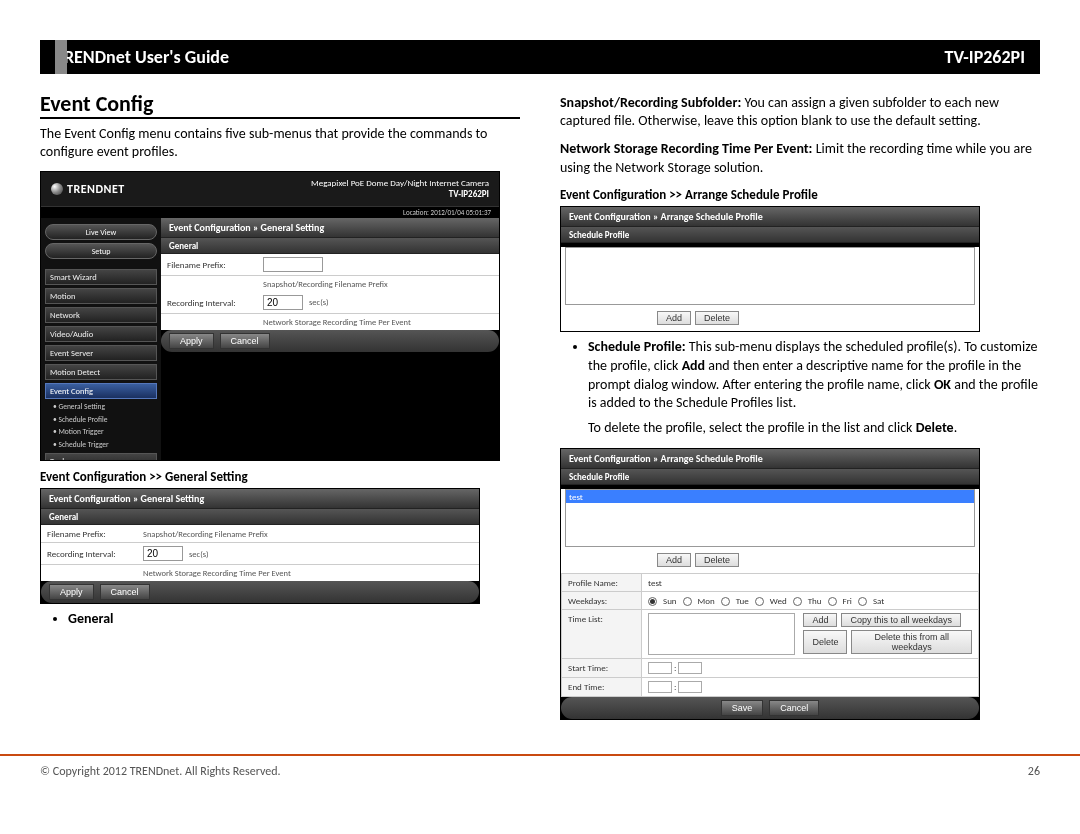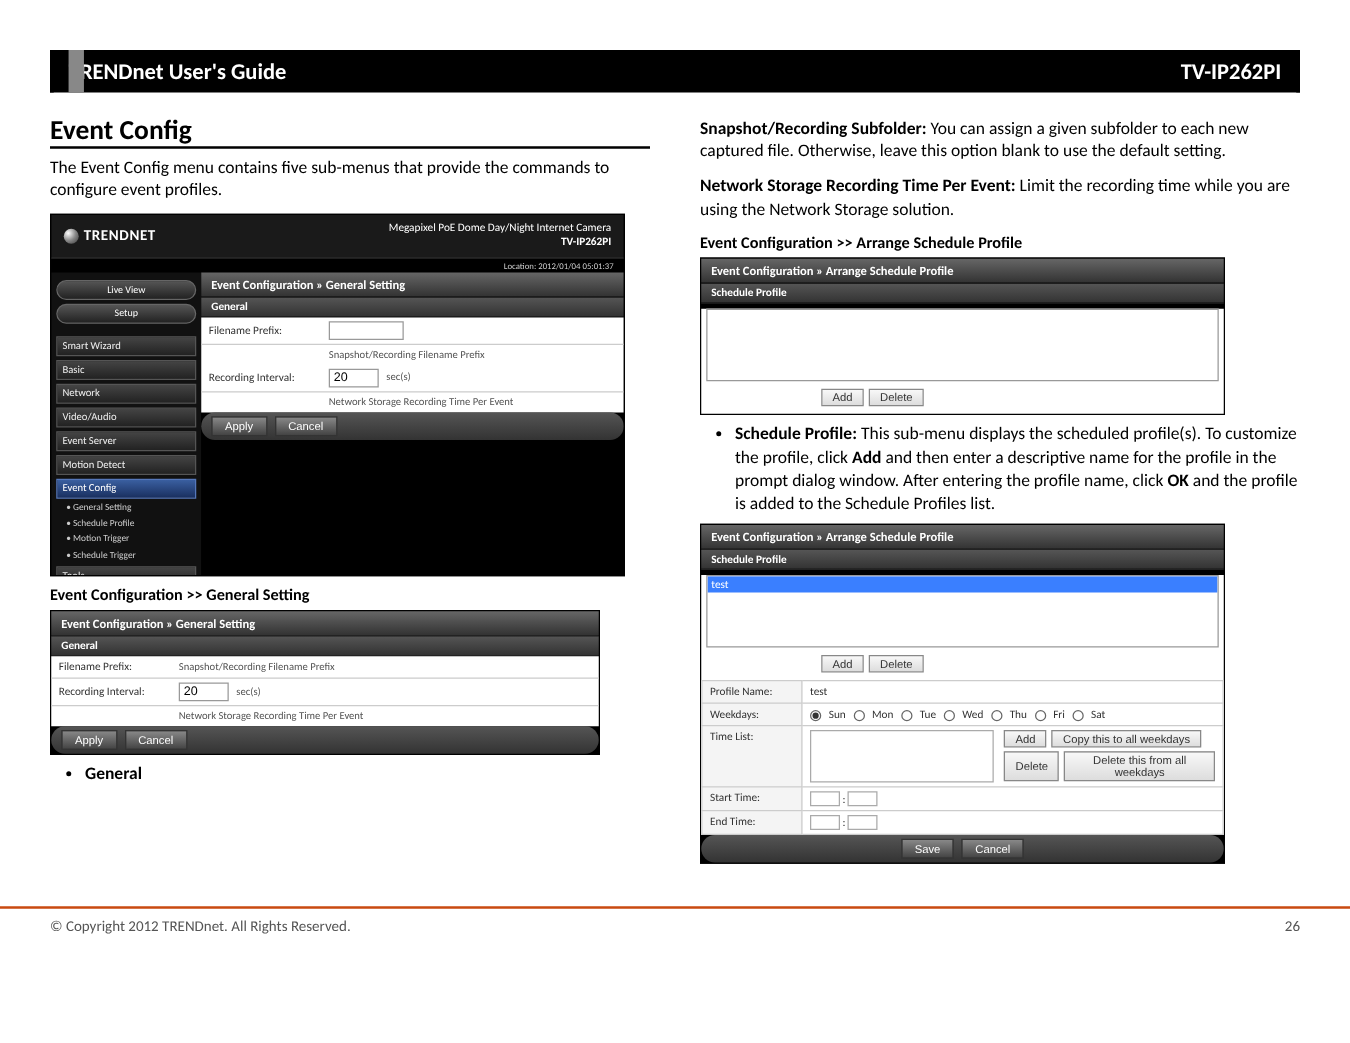--- a/index.html
+++ b/index.html
@@ -268,21 +268,21 @@
             <div class="bold">TV-IP262PI</div>
           </div>
         </div>
         <div style="font-size:7px;color:#ccc;text-align:right;padding:1px 8px;background:#000;">Location: 2012/01/04 05:01:37</div>
         <div class="shot-body">
           <div class="shot-nav">
             <div class="nav-btn-pill">Live View</div>
             <div class="nav-btn-pill">Setup</div>
             <div style="height:4px"></div>
             <div class="nav-item">Smart Wizard</div>
-            <div class="nav-item">Basic</div>
+            <div class="nav-item">Motion</div>
             <div class="nav-item">Network</div>
             <div class="nav-item">Video/Audio</div>
             <div class="nav-item">Event Server</div>
             <div class="nav-item">Motion Detect</div>
             <div class="nav-item active">Event Config</div>
             <div class="nav-sub">• General Setting</div>
             <div class="nav-sub">• Schedule Profile</div>
             <div class="nav-sub">• Motion Trigger</div>
             <div class="nav-sub">• Schedule Trigger</div>
             <div class="nav-item">Tools</div>
@@ -370,20 +370,23 @@
             <button class="btn-tiny">Delete</button>
           </div>
         </div>
       </div>
 
       <ul>
         <li>
           <span class="bold">Schedule Profile:</span><span> This sub-menu displays the scheduled profile(s). To customize the profile, click </span><span class="bold">Add</span><span> and then enter a descriptive name for the profile in the prompt dialog window. After entering the profile name, click </span><span class="bold">OK</span><span> and the profile is added to the Schedule Profiles list.</span>
         </li>
       </ul>
+      <p style="margin-left:28px;">
+        <span>To delete the profile, select the profile in the list and click </span><span class="bold">Delete</span>.
+      </p>
 
       <div class="panel-shot" style="width:420px;">
         <div class="panel-title">Event Configuration » Arrange Schedule Profile</div>
         <div class="panel-sec">Schedule Profile</div>
         <div class="panel-body-white">
           <div class="listbox">
             <div class="listitem-sel">test</div>
           </div>
           <div class="row-btns right">
             <button class="btn-tiny">Add</button>

